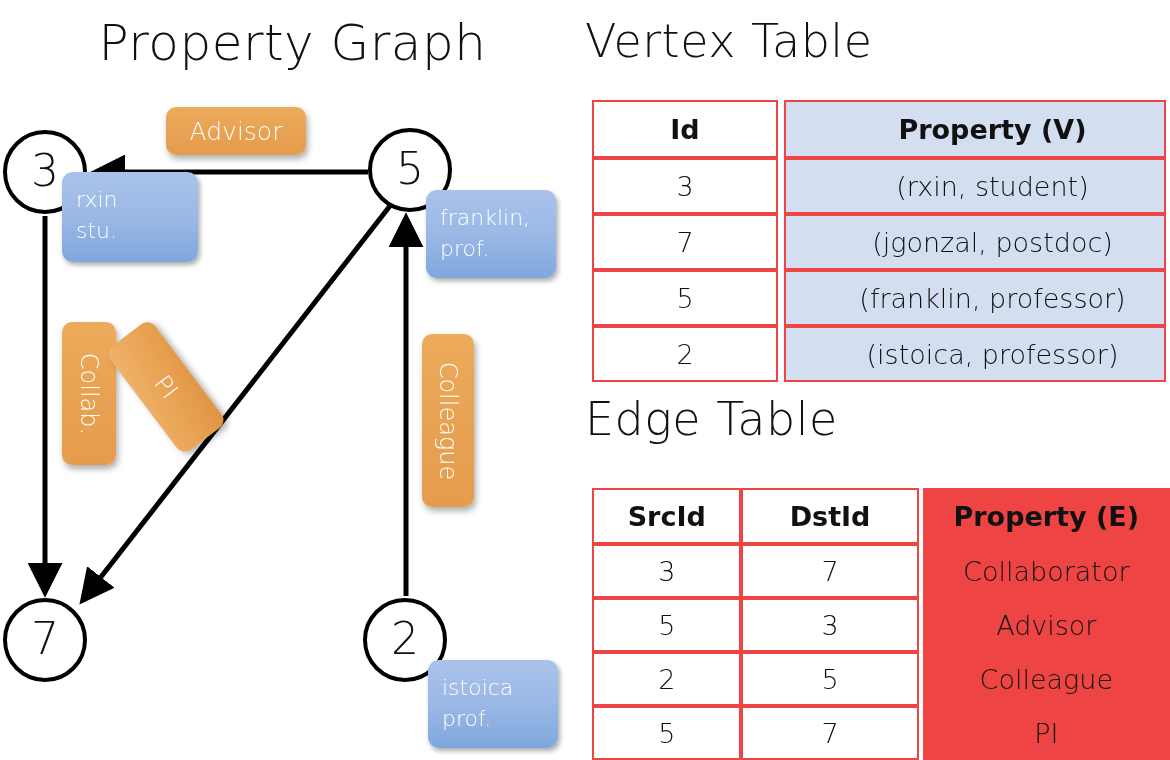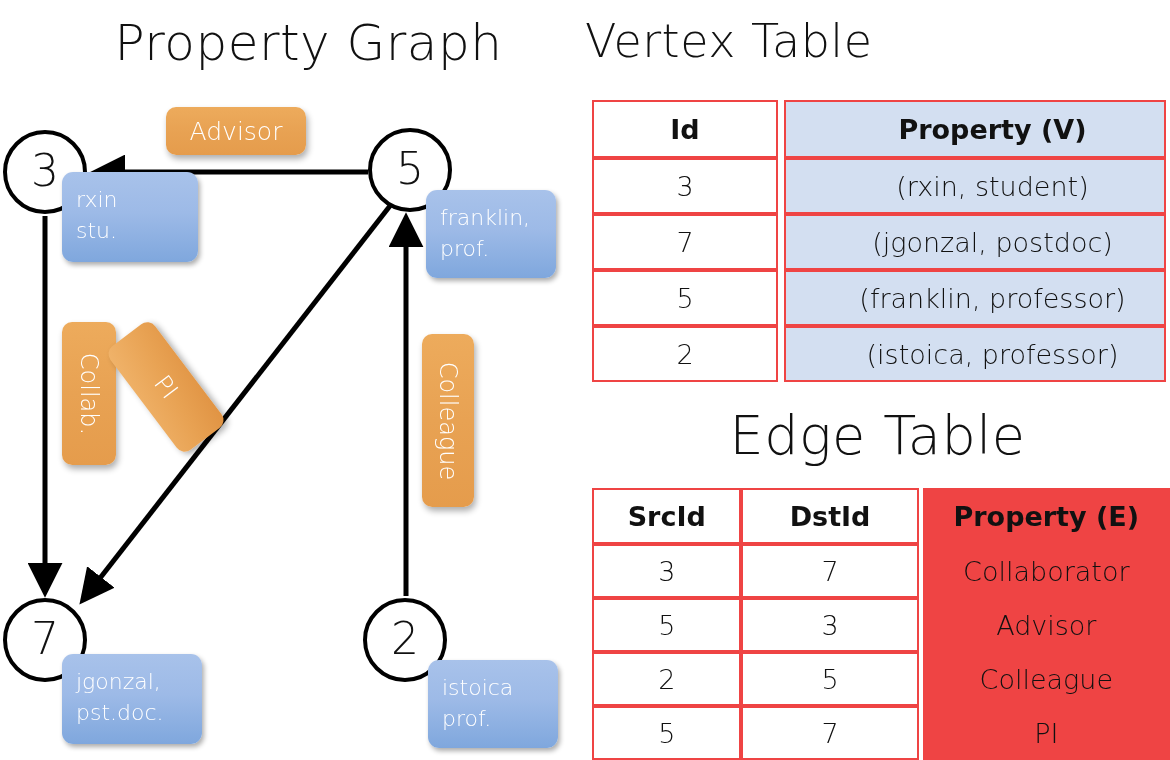--- a/index.html
+++ b/index.html
@@ -20,33 +20,33 @@
   .title {
     position: absolute;
     font-family: "DejaVu Sans", sans-serif;
     font-weight: 300;
     font-stretch: condensed;
     color: #111;
     white-space: nowrap;
     letter-spacing: 0.5px;
   }
   #title-property-graph {
-    left: 16px; top: 14px; width: 585px;
+    left: 0; top: 14px; width: 585px;
     text-align: center;
     font-size: 50px;
   }
   #title-vertex-table {
     left: 585px; top: 14px; width: 585px;
     text-align: left;
     font-size: 46px;
   }
   #title-edge-table {
-    left: 585px; top: 404px; width: 585px;
-    text-align: center;
-    font-size: 54px;
+    left: 585px; top: 392px; width: 585px;
+    text-align: left;
+    font-size: 46px;
   }
 
   
   #graph-panel {
     position: absolute;
     left: 0; top: 0;
     width: 585px; height: 760px;
   }
   #graph-edges {
     position: absolute;
@@ -211,24 +211,20 @@
   </div>
 
   <div class="vbox" id="vbox-3">
     <span class="line">rxin</span>
     <span class="line">stu.</span>
   </div>
   <div class="vbox" id="vbox-5">
     <span class="line">franklin,</span>
     <span class="line">prof.</span>
   </div>
-  <div class="vbox" id="vbox-7">
-    <span class="line">jgonzal,</span>
-    <span class="line">pst.doc.</span>
-  </div>
   <div class="vbox" id="vbox-2">
     <span class="line">istoica</span>
     <span class="line">prof.</span>
   </div>
 
   <div class="ebox" id="ebox-advisor">
     <span>Advisor</span>
   </div>
   <div class="ebox" id="ebox-collab">
     <span class="rot">Collab.</span>

